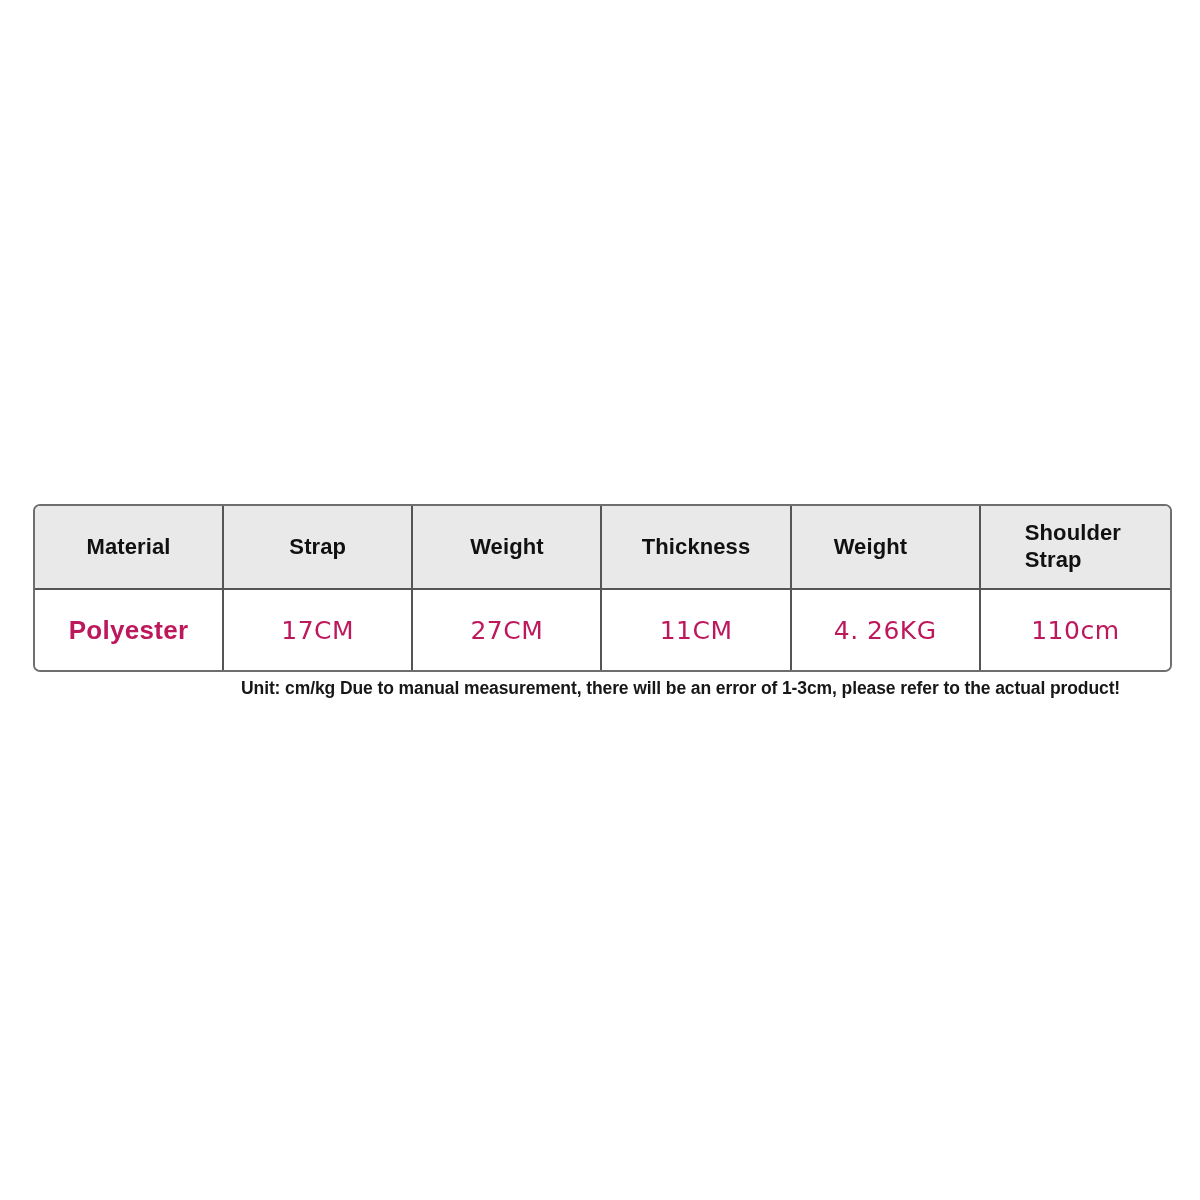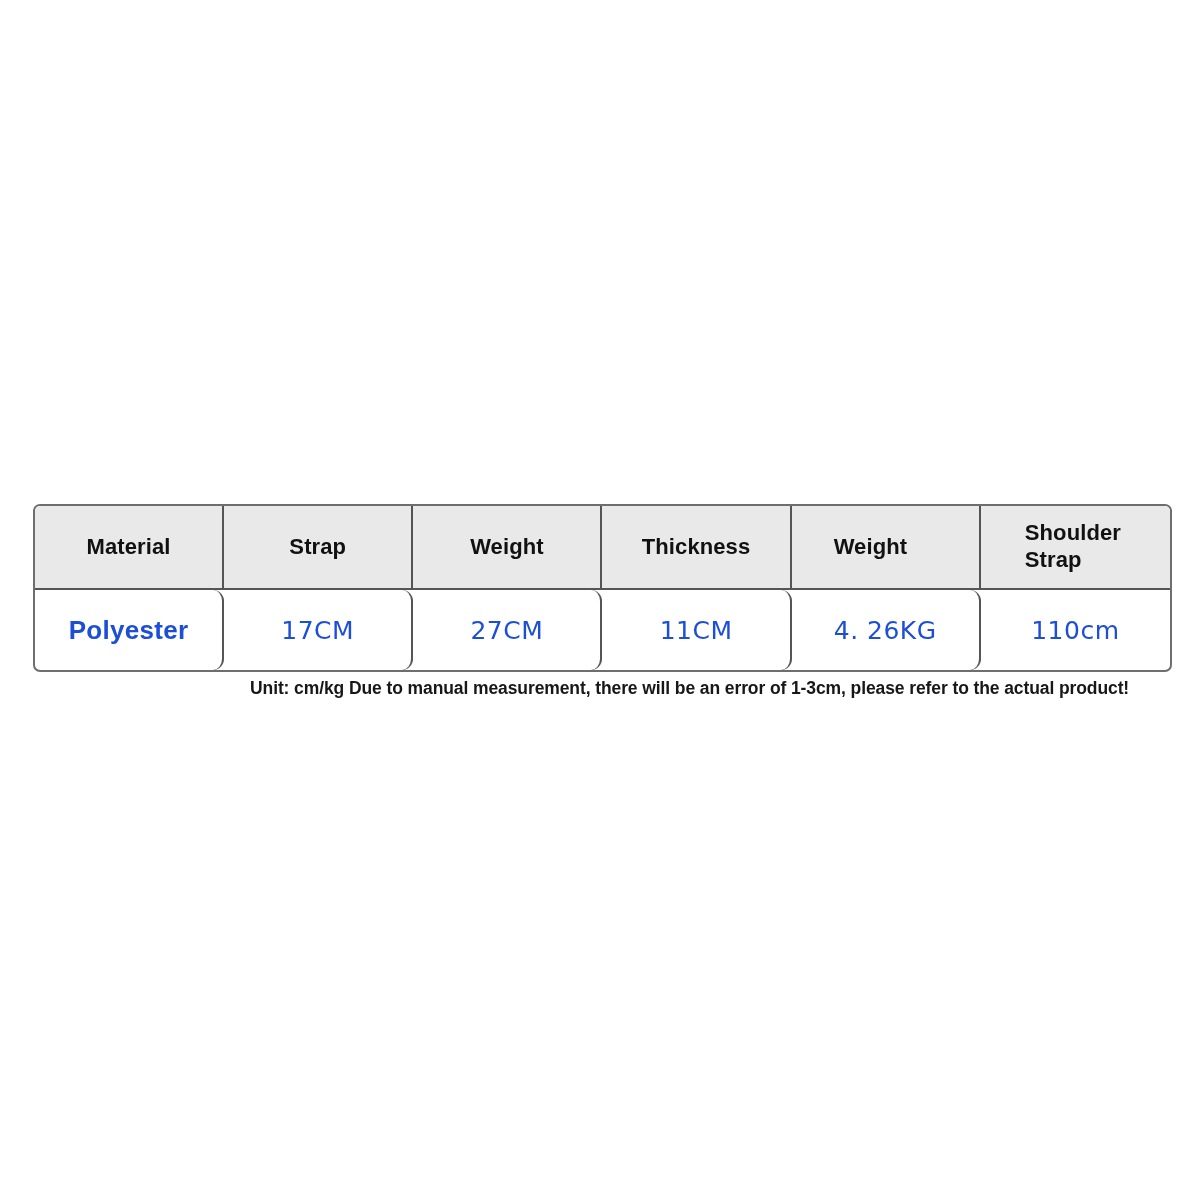--- a/index.html
+++ b/index.html
@@ -61,25 +61,24 @@
     border-bottom: 2px solid #555555;
     color: #111111;
     font-weight: bold;
     font-size: 22px;
     letter-spacing: 0.1px;
   }
 
   tbody tr td {
     height: 80px;
     background: #ffffff;
-    color: #1d4ed8;
+    color: #be185d;
     font-size: 28px;
     font-weight: normal;
     text-align: center;
-    border-radius: 11px;
   }
 
   
   .th-inner {
     display: block;
     padding: 0 18px;
     line-height: 1.22;
   }
   .th-center  { text-align: center; }
   .th-left    { text-align: left; padding-left: 42px; }
@@ -94,21 +93,21 @@
   td.cell-value {
     font-family: "DejaVu Sans", sans-serif;
     font-weight: normal;
     font-size: 25px;
     letter-spacing: 0.5px;
   }
 
   
   .footnote {
     position: absolute;
-    left: 250px;
+    left: 241px;
     top: 676px;
     width: 920px;
     font-size: 17.5px;
     font-weight: bold;
     line-height: 1.45;
     color: #171717;
     letter-spacing: -0.1px;
   }
 </style>
 </head>

